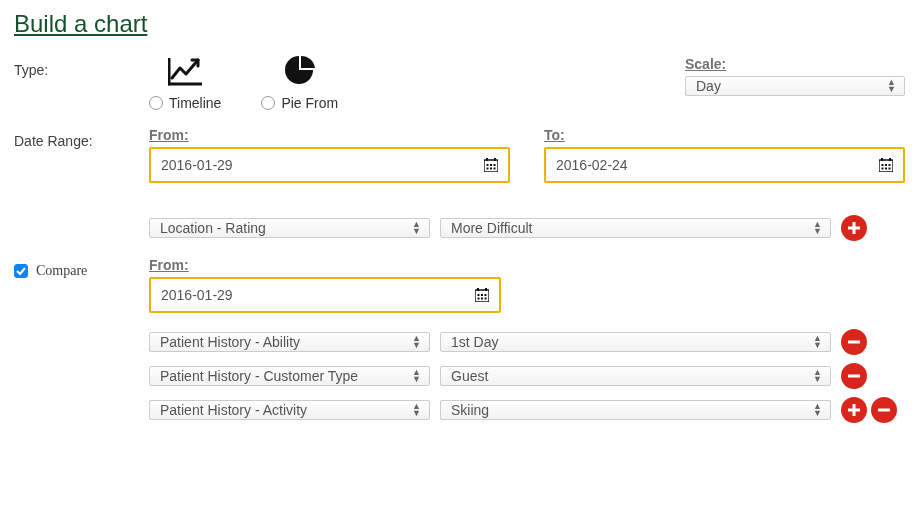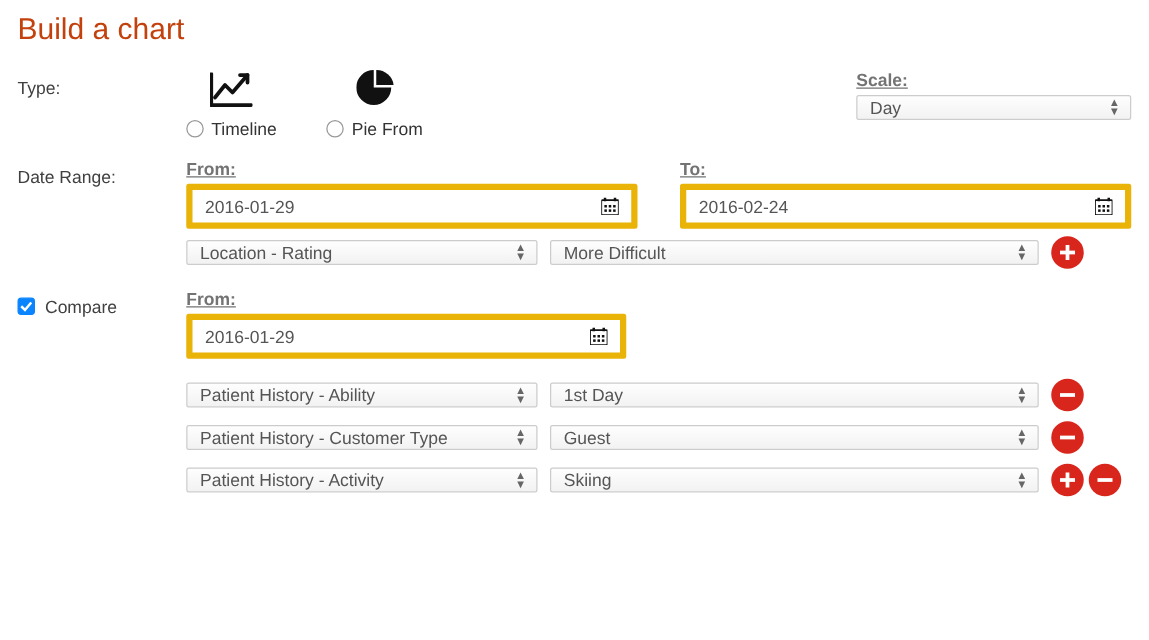--- a/index.html
+++ b/index.html
@@ -1,50 +1,50 @@
 <!DOCTYPE html>
 <html><head>
 <meta charset="utf-8">
 <style>
   * { box-sizing: border-box; }
   html, body { margin:0; padding:0; font-family: -apple-system, "Helvetica Neue", Arial, sans-serif; color:#333; background:#fff; }
   body { width:919px; height:512px; padding:10px 14px; }
-  h2.title { font-size:24px; font-weight:400; margin:0 0 18px 0; color:#c2410c; }
+  h2.title { font-size:24px; font-weight:400; margin:0 0 18px 0; color:#14532d;text-decoration:underline; }
   .row { display:flex; align-items:flex-start; margin-bottom:16px; }
   .lbl { width:135px; padding-top:6px; font-size:14px; color:#404040; flex:0 0 auto; }
   .content { flex:1 1 auto; }
   
   .types { display:flex; gap:40px; align-items:flex-end; }
   .type-opt { display:flex; flex-direction:column; align-items:center; font-size:14px;justify-content:center; }
   .type-opt .big-icon { font-size:28px; line-height:1; color:#111; margin-bottom:4px; }
   .type-opt .sel { display:flex; align-items:center; gap:6px; }
   .radio-off { width:14px; height:14px; border-radius:50%; border:1px solid #999; display:inline-block; }
   .radio-on  { width:14px; height:14px; border-radius:50%; background:#0a84ff; display:inline-flex; align-items:center; justify-content:center; }
   .radio-on::after { content:""; width:6px; height:6px; background:#fff; border-radius:50%; display:block; }
   
   .scale-col { width:220px; margin-left:auto; }
   .field-label { font-size:14px; margin-bottom:4px; color:#737373;text-decoration:underline; }
   .field-label.bold { font-weight:600; }
   .select { position:relative; width:100%; height:20px; border:1px solid #ccc; background:linear-gradient(#fefefe,#f2f2f2); padding:0 26px 0 10px; font-size:14px; color:#555; display:flex; align-items:center; border-radius:2px; }
   .sel-arrows { position:absolute; right:8px; top:50%; transform:translateY(-50%); font-size:9px; line-height:7px; color:#666; text-align:center; }
-  .textbox { position:relative; height:36px; border:5px solid #eab308; background:#fff; padding:0 34px 0 10px; font-size:14px; color:#555; display:flex; align-items:center; border-radius:2px; }
+  .textbox { position:relative; height:36px; border:2px solid #eab308; background:#fff; padding:0 34px 0 10px; font-size:14px; color:#555; display:flex; align-items:center; border-radius:2px; }
   .cal-icon { position:absolute; right:10px; top:50%; transform:translateY(-50%); color:#333; width:14px; height:14px; }
   
   .two-col { display:flex; gap:34px; }
   .col { flex:1 1 0; }
   
   .filter-row { display:flex; gap:10px; align-items:center; margin-top:8px; }
   .filter-row .select.half { flex:1 1 0; }
   .circ-btn { width:26px; height:26px; border-radius:50%; background:#d9261c; color:#fff; display:flex; align-items:center; justify-content:center; flex:0 0 auto; cursor:pointer; }
   .circ-btn svg { width:14px; height:14px; fill:#fff; }
   .btns { display:flex; gap:4px; width:64px; justify-content:flex-start; flex:0 0 auto; }
   
   .chk { width:14px; height:14px; border:1px solid #0a84ff; border-radius:3px; background:#0a84ff; display:inline-flex; align-items:center; justify-content:center; margin-right:8px; }
   .chk svg { width:10px; height:10px; fill:#fff; }
-  .compare-lbl { display:flex; align-items:center; padding-top:6px; font-size:14px; }
+  .compare-lbl { display:flex; align-items:center; padding-top:6px; font-size:14px;font-family:Liberation Serif, serif; }
   .compare-content .half-width { width:352px; }
 </style>
 </head>
 <body>
 
 <h2 class="title">Build a chart</h2>
 
 <div class="row">
   <div class="lbl">Type:</div>
   <div class="content" style="display:flex;">
@@ -123,21 +123,21 @@
                 <rect x="9.5" y="6" width="2" height="2" fill="#111"></rect>
                 <rect x="2.5" y="9.5" width="2" height="2" fill="#111"></rect>
                 <rect x="6" y="9.5" width="2" height="2" fill="#111"></rect>
                 <rect x="9.5" y="9.5" width="2" height="2" fill="#111"></rect>
               </svg>
           </span>
         </div>
       </div>
     </div>
 
-    <div class="filter-row" style="margin-top:6px;">
+    <div class="filter-row" style="margin-top:32px;">
       <div class="select half" style="max-width:281px;">
         <span>Location - Rating</span>
         <span class="sel-arrows">▲<br>▼</span>
       </div>
       <div class="select half">
         <span>More Difficult</span>
         <span class="sel-arrows">▲<br>▼</span>
       </div>
       <div class="btns">
         <div class="circ-btn">

